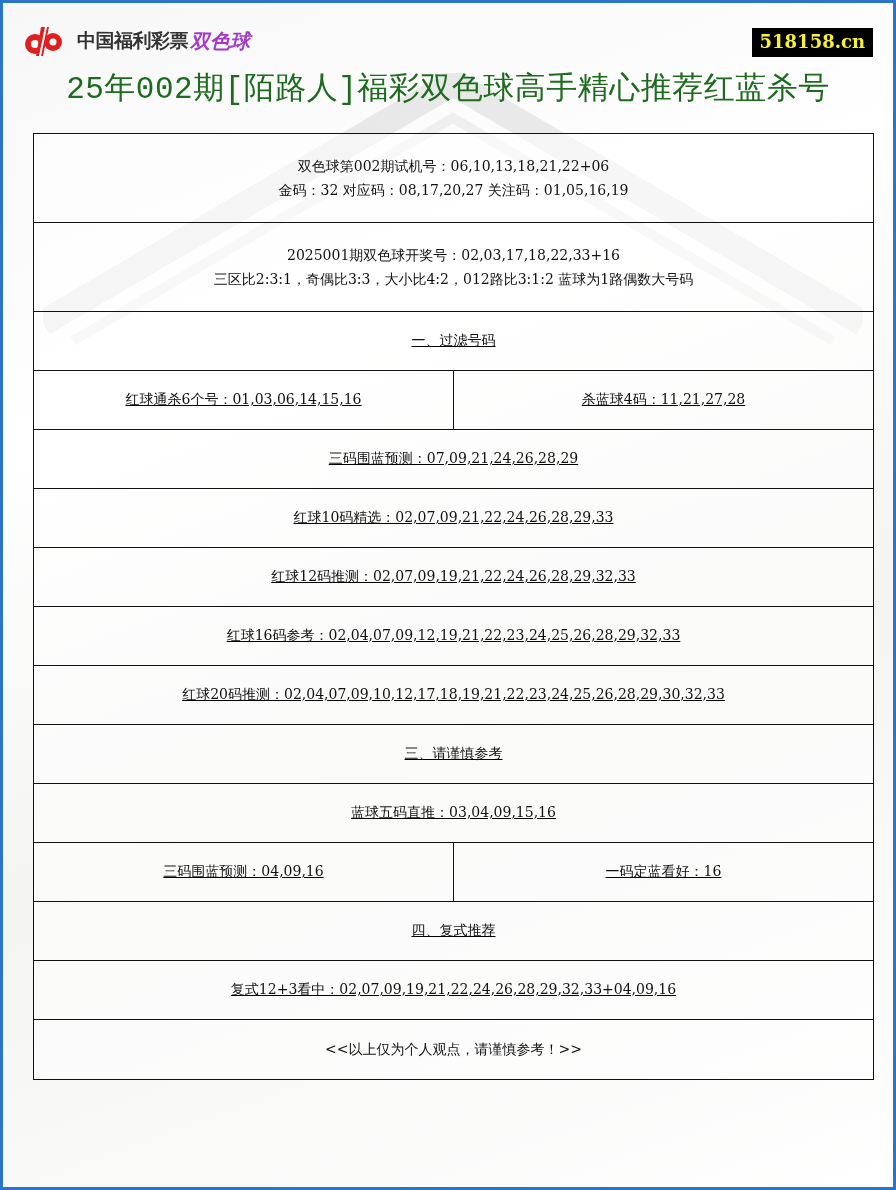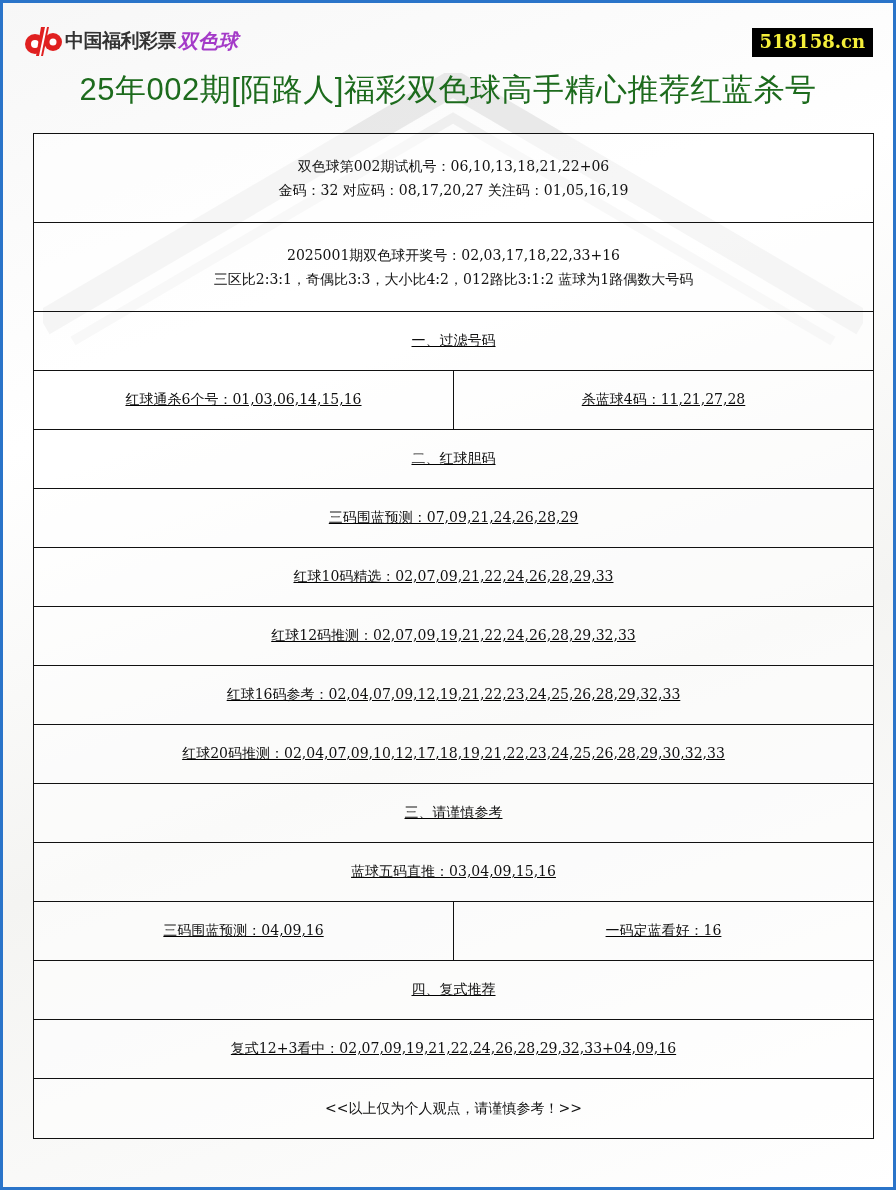--- a/index.html
+++ b/index.html
@@ -19,38 +19,38 @@
       position: absolute; left: 40px; top: 70px; width: 820px; height: 280px;
       pointer-events: none;
     }
     .logo {
       position: absolute; left: 18px; top: 22px; height: 32px;
       display: flex; align-items: center;
     }
     .logo-mark { width: 44px; height: 32px; }
     .logo-text-a {
       font-family: "DejaVu Sans", sans-serif; font-weight: bold;
-      font-size: 19px; color: #333; margin-left: 0; letter-spacing: -0.5px;
+      font-size: 19px; color: #333; margin-left: 12px; letter-spacing: -0.5px;
     }
     .logo-text-b {
       font-family: "DejaVu Sans", sans-serif; font-weight: bold; font-style: italic;
       font-size: 20px; margin-left: 2px;
       color: #a43ac8;
     }
     .site-badge {
       position: absolute; right: 20px; top: 25px;
       background: #000; color: #f5ef3a;
       font-family: "DejaVu Serif", serif; font-size: 18px; font-weight: bold;
       padding: 1px 8px 2px 8px; line-height: 26px;
     }
     .page-title {
       position: absolute; left: 0; right: 0; top: 64px;
       text-align: center; color: #1d6b1d;
       font-size: 31px; line-height: 46px; letter-spacing: 0.5px;
-      font-family: Liberation Sans, sans-serif;
+      font-family: Liberation Mono, monospace;
     }
     table.main {
       position: absolute; left: 30px; top: 130px;
       width: 841px; border-collapse: collapse;
       table-layout: fixed;
     }
     table.main td {
       border: 1.5px solid #111; text-align: center; vertical-align: middle;
       color: #111; font-size: 14px; padding: 0;
       font-family: "DejaVu Serif", serif;
@@ -108,23 +108,20 @@
       </td>
     </tr>
     <tr class="r60">
       <td colspan="2">一、过滤号码</td>
     </tr>
     <tr class="r60">
       <td>红球通杀6个号：01,03,06,14,15,16</td>
       <td>杀蓝球4码：11,21,27,28</td>
     </tr>
     <tr class="r60">
-      <td colspan="2">二、红球胆码</td>
-    </tr>
-    <tr class="r60">
       <td colspan="2">三码围蓝预测：07,09,21,24,26,28,29</td>
     </tr>
     <tr class="r60">
       <td colspan="2">红球10码精选：02,07,09,21,22,24,26,28,29,33</td>
     </tr>
     <tr class="r60">
       <td colspan="2">红球12码推测：02,07,09,19,21,22,24,26,28,29,32,33</td>
     </tr>
     <tr class="r60">
       <td colspan="2">红球16码参考：02,04,07,09,12,19,21,22,23,24,25,26,28,29,32,33</td>

